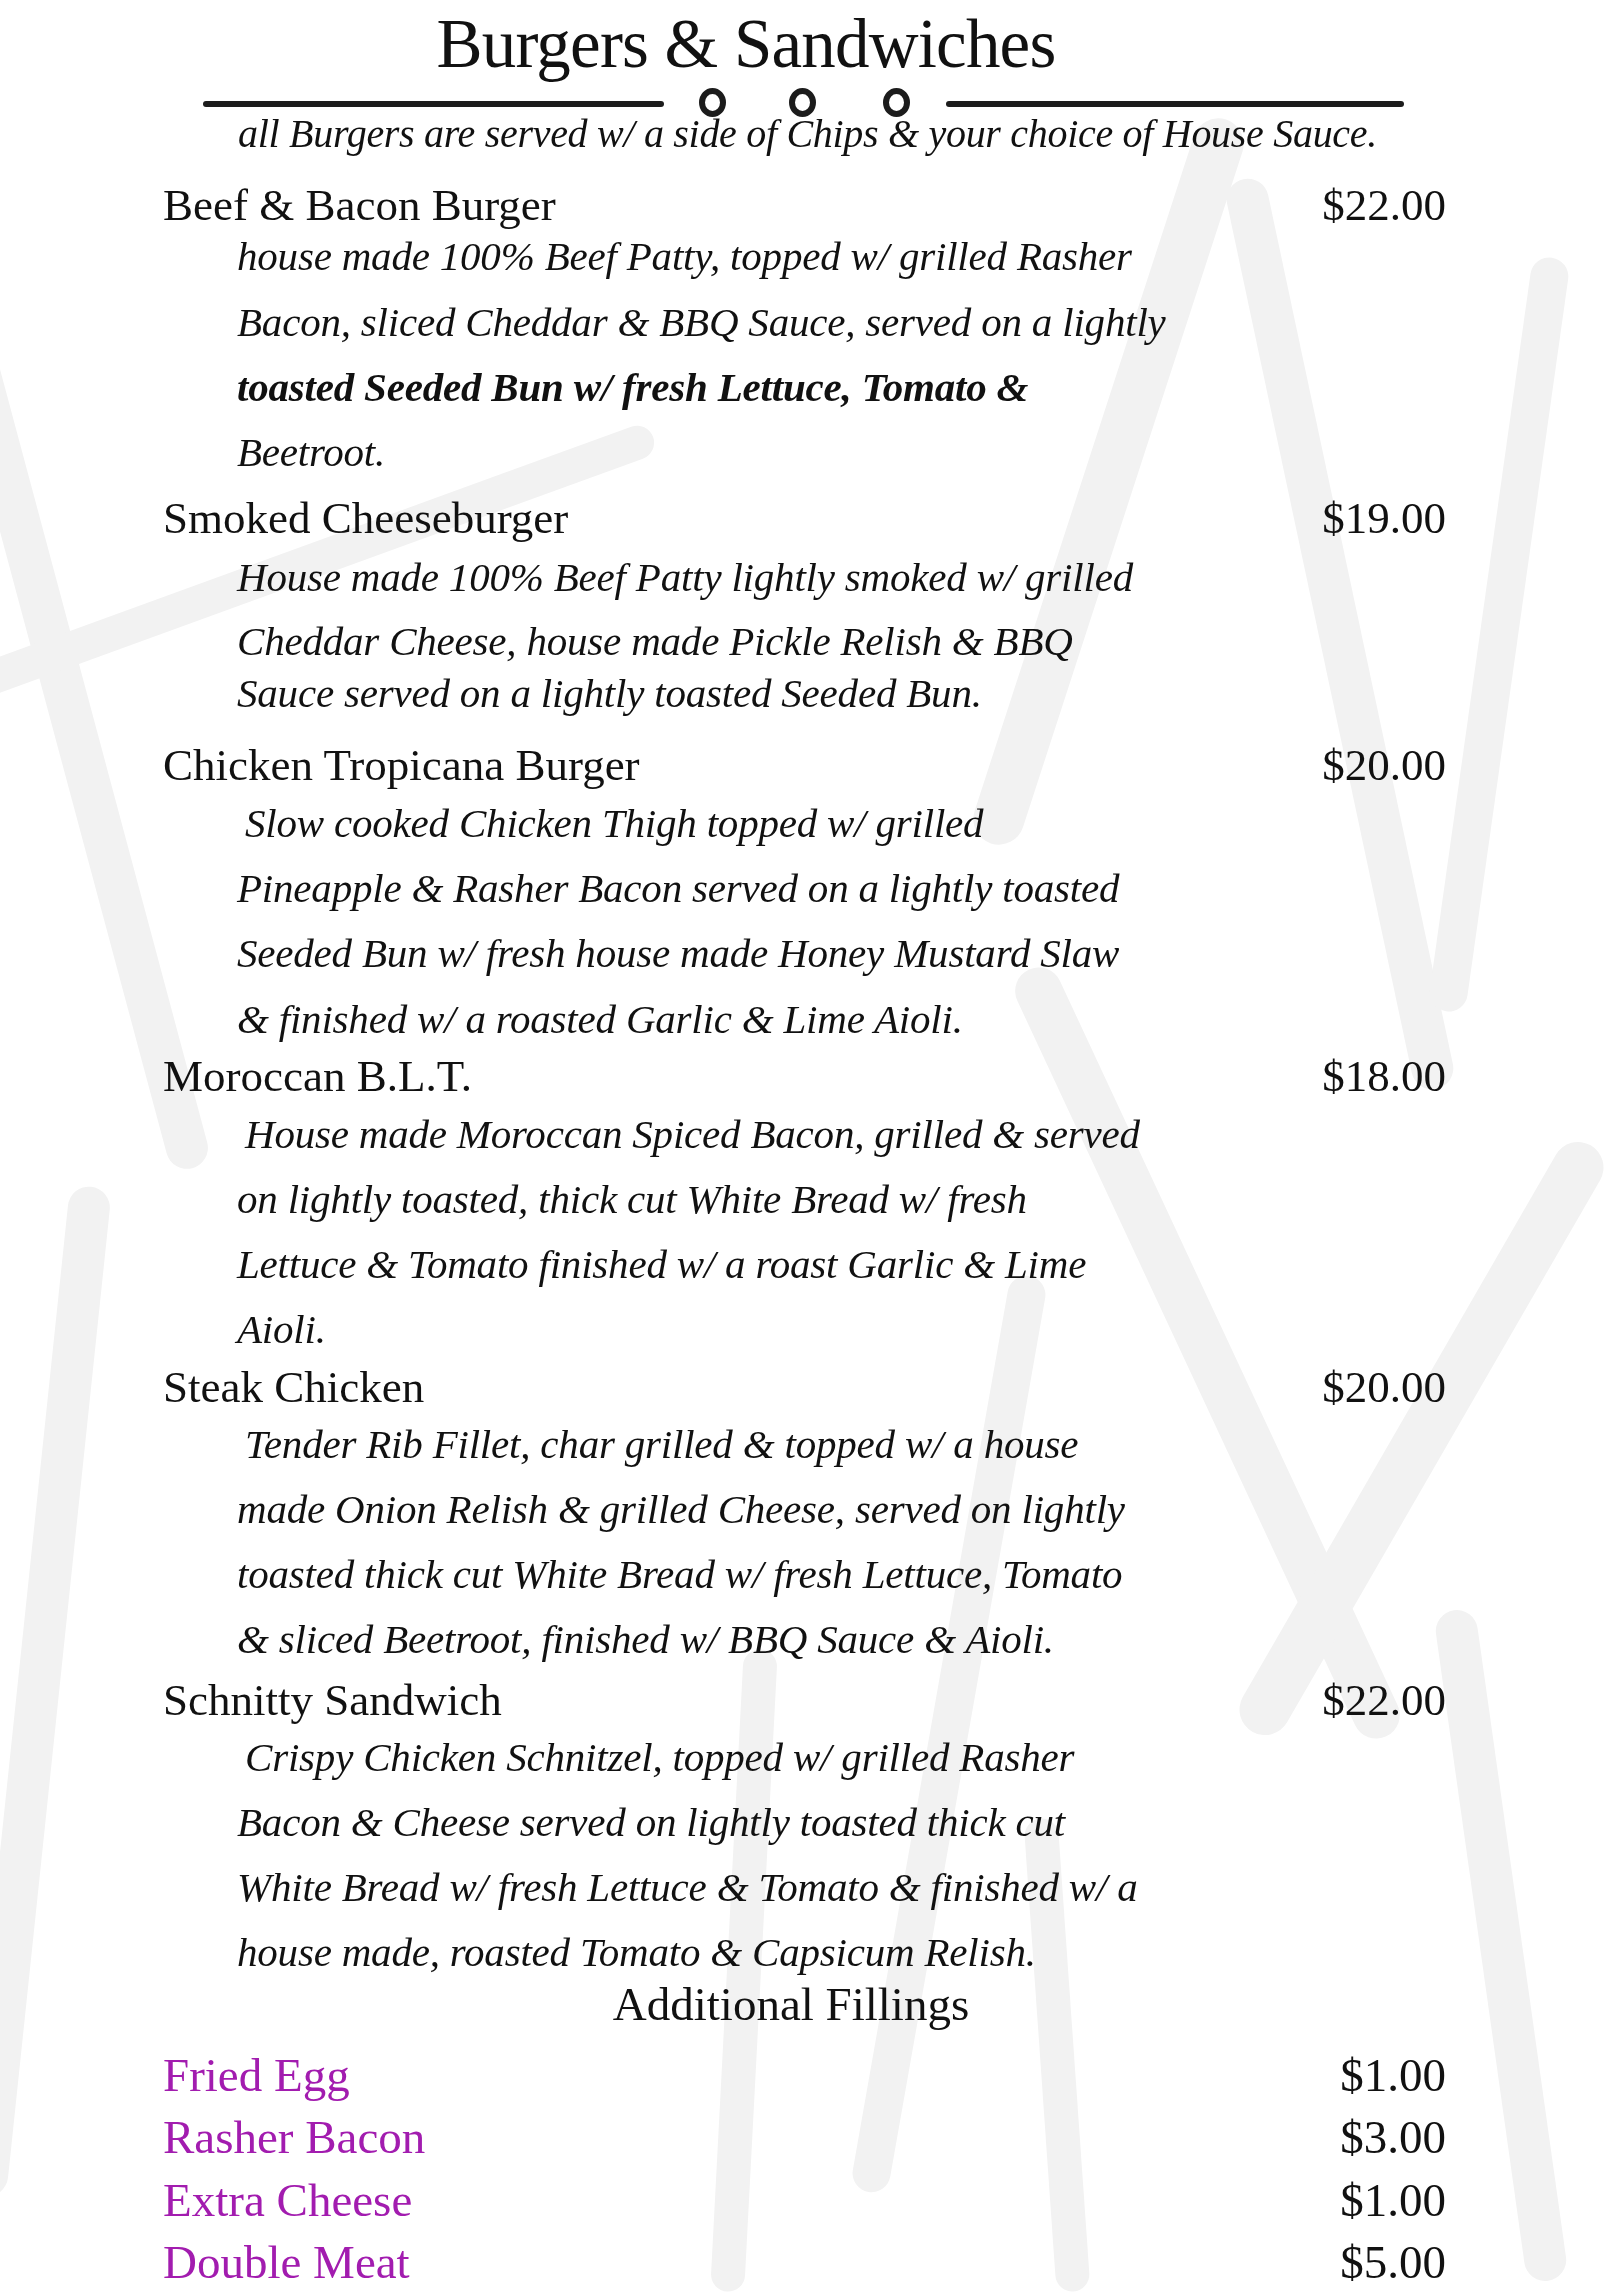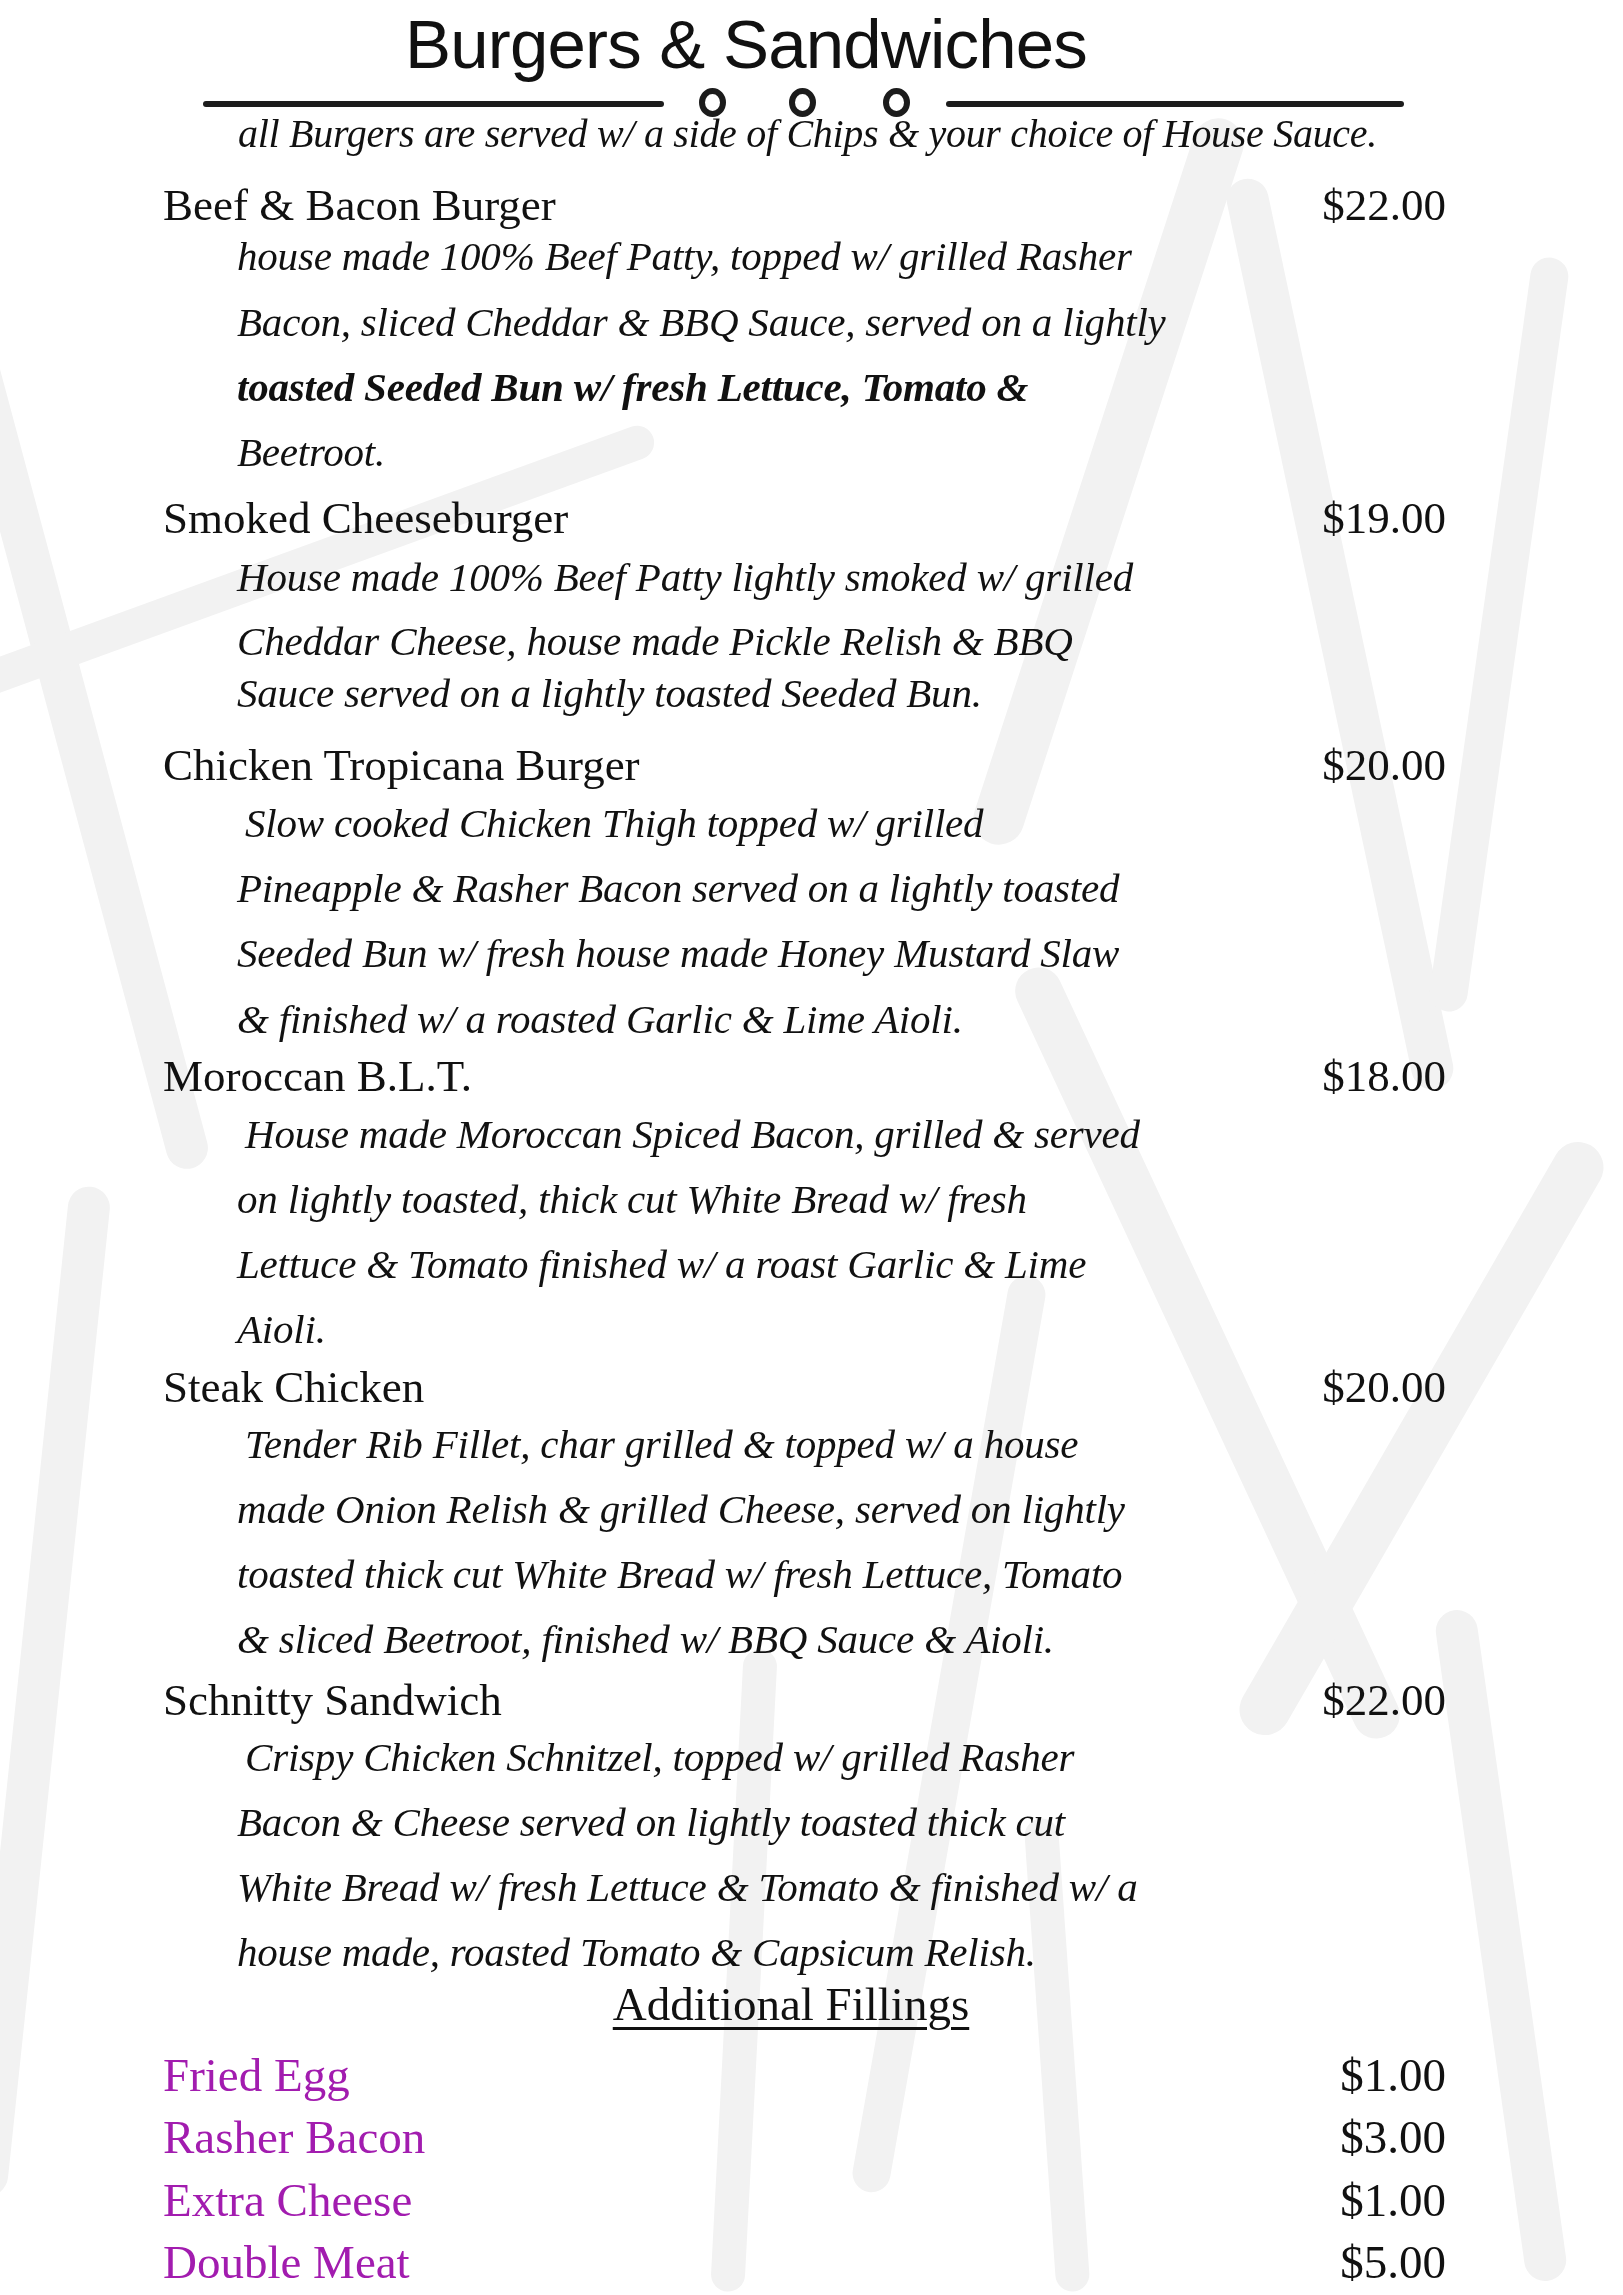--- a/index.html
+++ b/index.html
@@ -7,21 +7,21 @@
     width:1624px; height:2295px; position:relative; overflow:hidden;
     background:#ffffff;
     font-family:"DejaVu Serif","Liberation Serif",serif;
     color:#111111;
   }
   .bg { position:absolute; inset:0; overflow:hidden; z-index:0; }
   .stroke { position:absolute; background:#f2f2f2; border-radius:34px; }
   .layer { position:absolute; inset:0; z-index:1; }
   .title {
     position:absolute; left:0; width:1492px; top:1.7px; text-align:center;
-    font-family:Liberation Sans, sans-serif;
+    font-family:Liberation Serif, serif;
     font-size:69px; line-height:85px; letter-spacing:-0.8px; color:#111;
   }
   .rule { position:absolute; height:6px; background:#1c1c1c; border-radius:3.4px; top:101px; }
   .ring { position:absolute; width:15px; height:17px; border:6px solid #1c1c1c; border-radius:50%; top:88px; box-sizing:content-box; }
   .subtitle {
     position:absolute; left:0; width:1615px; top:113px; text-align:center;
     font-family:"Liberation Serif","DejaVu Serif",serif; font-style:italic;
     font-size:40px; line-height:42px; color:#111; letter-spacing:-0.3px;
   }
   .line { position:absolute; white-space:nowrap; }
@@ -35,21 +35,21 @@
   }
   .desc {
     left:237px; font-family:"Liberation Serif","DejaVu Serif",serif; font-style:italic;
     font-size:41px; line-height:47px; color:#111; letter-spacing:-0.2px;
   }
   .desc.indent { left:245px; }
   .sub-heading {
     position:absolute; left:605px; width:372px; top:1977px; text-align:center;
     font-family:"Liberation Serif","DejaVu Serif",serif;
     font-size:47px; line-height:54px; color:#111;
-    text-decoration:underline; text-decoration-thickness:3.4px; text-underline-offset:6.8px;
+    text-decoration-thickness:3.4px; text-underline-offset:6.8px;
   }
   .fill-name {
     left:163px; font-family:"Liberation Serif","DejaVu Serif",serif;
     font-size:47px; line-height:52px; color:#a21caf;
   }
   .fill-price {
     right:178px; font-family:"Liberation Serif","DejaVu Serif",serif;
     font-size:47px; line-height:52px; color:#111; text-align:right;
   }
 </style>

